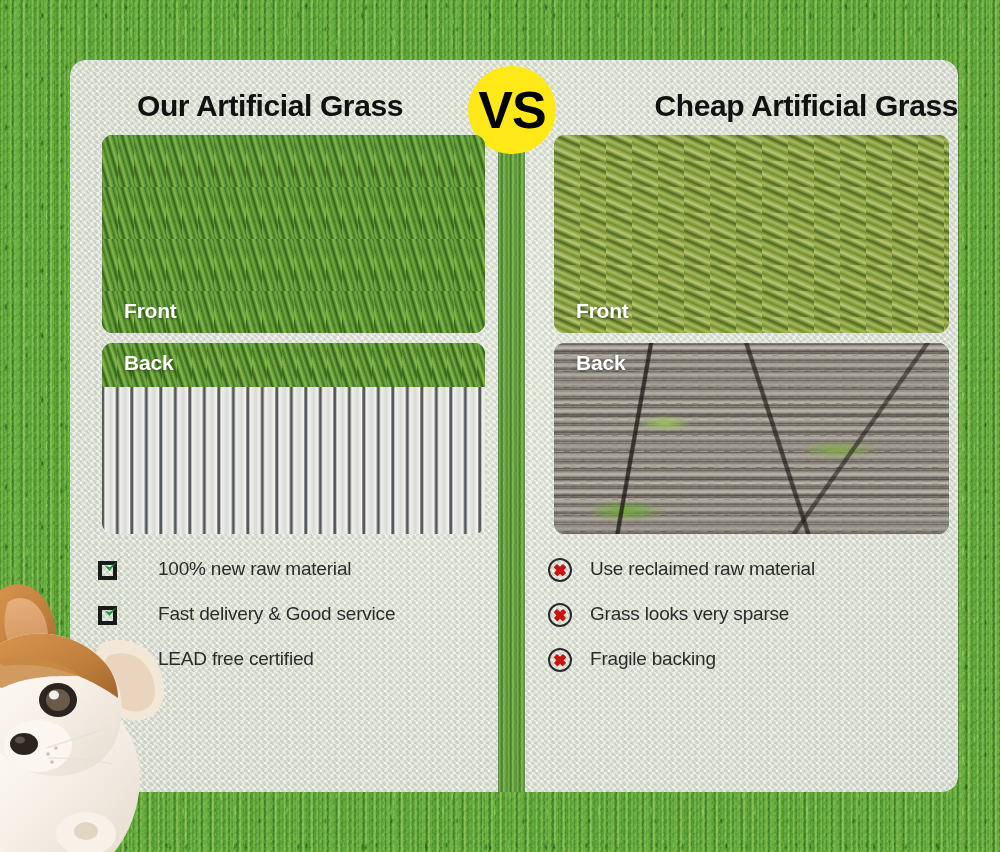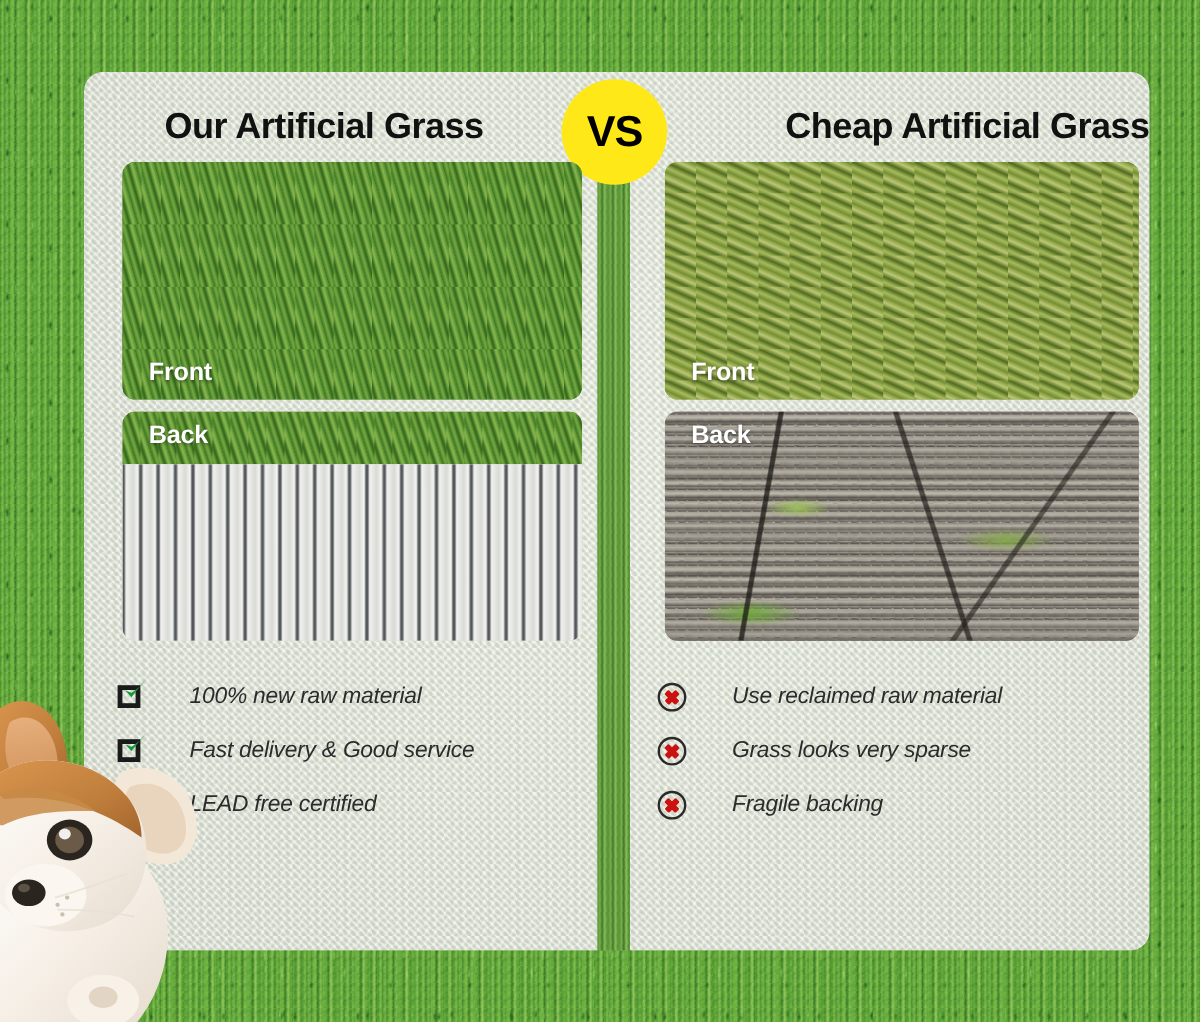--- a/index.html
+++ b/index.html
@@ -103,21 +103,21 @@
     position: absolute;
     left: 398px;
     top: -8px;
     width: 88px;
     height: 88px;
     border-radius: 50%;
     background-color: #ffe817;
     display: flex;
     align-items: center;
     justify-content: center;
-    font-size: 36px;
+    font-size: 52px;
     font-weight: bold;
     color: #000000;
     letter-spacing: -1px;
   }
 
   
   .panel {
     position: absolute;
     border-radius: 11px;
     overflow: hidden;
@@ -211,32 +211,31 @@
   
   .list {
     position: absolute;
     width: 380px;
   }
   .list-left  { left: 28px;  top: 498px; }
   .list-right { left: 478px; top: 498px; }
 
   .item {
     display: flex;
-    align-items: center;
+    align-items: flex-start;
     height: 45px;
-    font-style: italic;
   }
   .item-text {
     font-size: 19px;
     color: #2b2b2b;
     letter-spacing: -0.2px;
     white-space: nowrap;
   }
   .list-left  .item-text { margin-left: 34px; }
-  .list-right .item-text { margin-left: 38px; }
+  .list-right .item-text { margin-left: 18px; }
 
   .check-icon {
     width: 26px;
     height: 26px;
     flex: 0 0 26px;
     position: relative;
   }
   .check-icon .box {
     position: absolute;
     left: 0; top: 3px;

